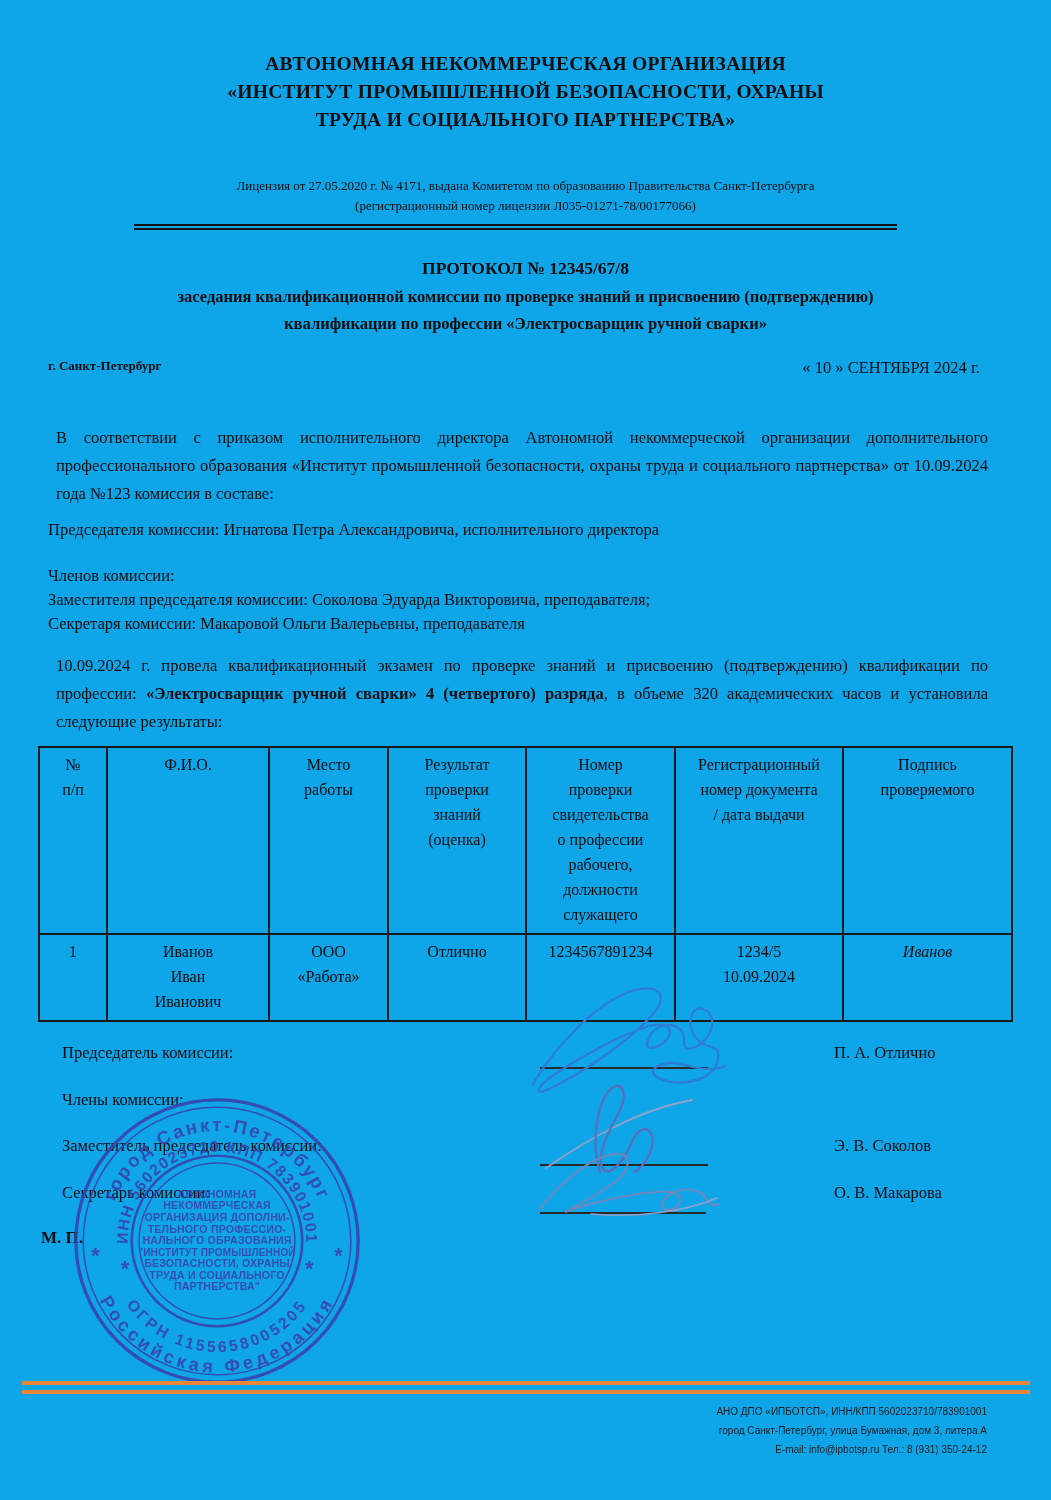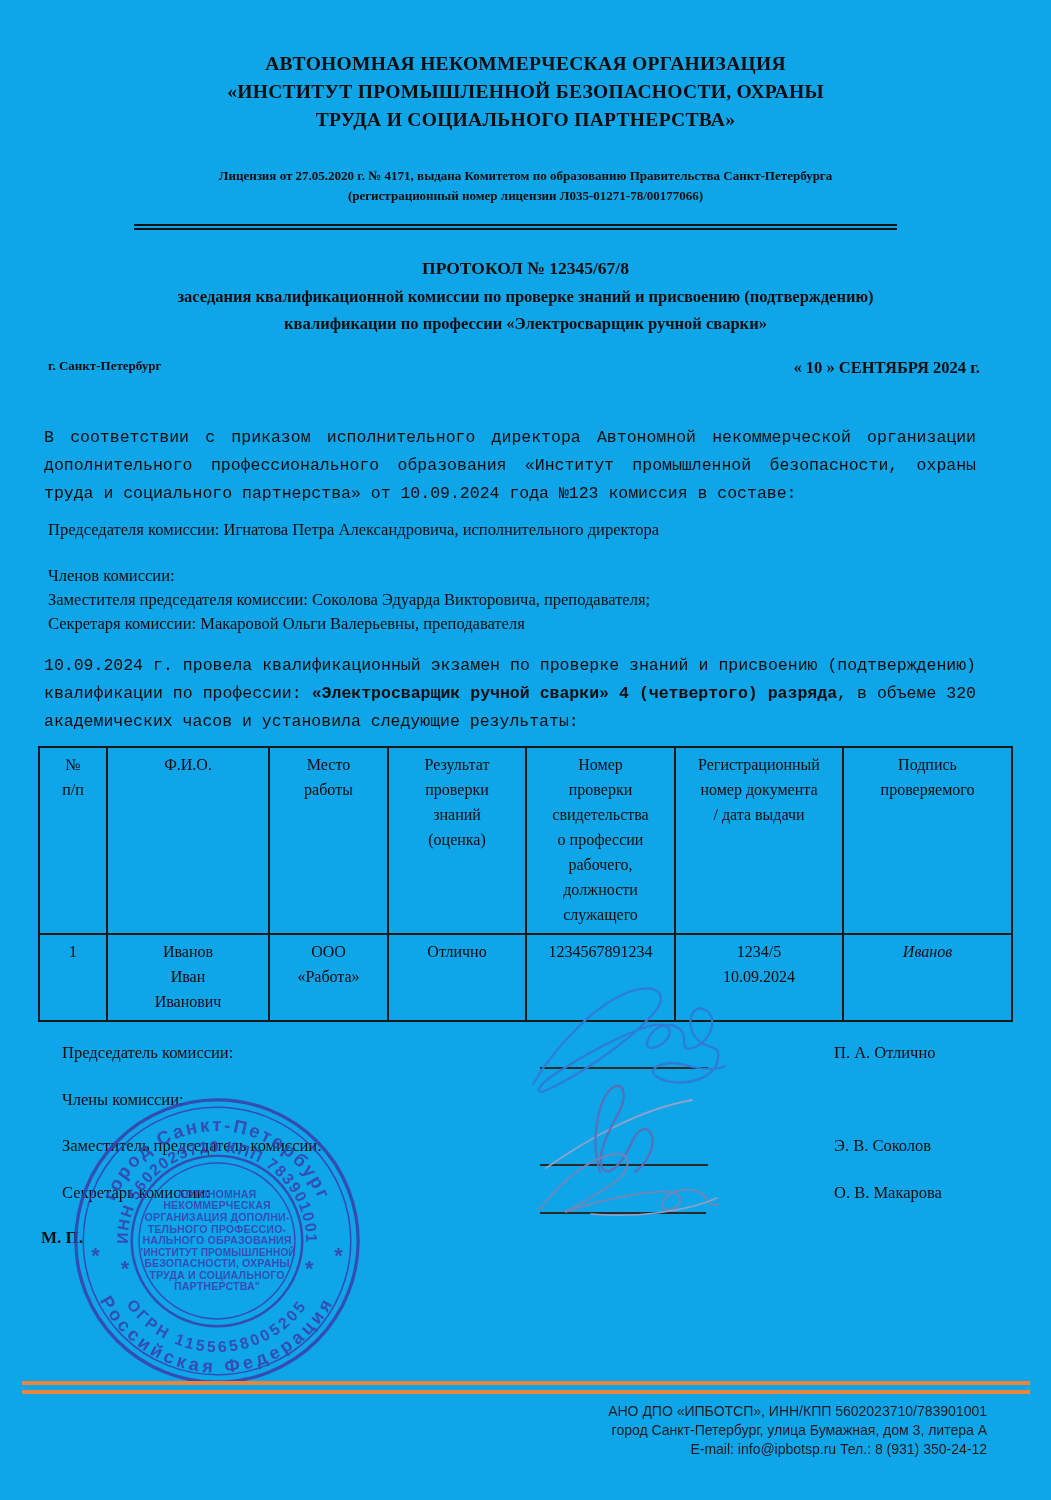--- a/index.html
+++ b/index.html
@@ -1,28 +1,28 @@
 <!DOCTYPE html>
 <html><head>
 <meta charset="utf-8">
 <style>
   html,body{margin:0;padding:0;background:#ffffff;}
   .page{position:relative;width:1051px;height:1500px;background:#0ea5e9;overflow:hidden;
         font-family:"Liberation Serif","DejaVu Serif",serif;color:#0d0d0d;}
   .abs{position:absolute;}
   .center{text-align:center;}
   .org{top:50px;left:0;width:1051px;font-weight:bold;font-size:19.5px;line-height:28px;letter-spacing:.3px;}
-  .license{top:166px;left:0;width:1051px;font-weight:bold;font-size:13px;line-height:19.5px;}
+  .license{top:176px;left:0;width:1051px;font-weight:normal;font-size:13px;line-height:19.5px;}
   .rule{top:224px;left:134px;width:763px;height:2px;border-top:2px solid #111;border-bottom:2px solid #111;}
   .protocol{top:258px;left:0;width:1051px;font-weight:bold;font-size:17.5px;}
   .sub1{top:287px;left:0;width:1051px;font-weight:bold;font-size:16.5px;}
   .sub2{top:314px;left:0;width:1051px;font-weight:bold;font-size:16.5px;}
   .city{top:358px;left:48px;font-weight:bold;font-size:13px;text-align:right;}
-  .date{top:358px;right:71px;font-weight:bold;font-size:16.5px;}
-  .para{left:44px;width:932px;font-size:16.5px;line-height:28px;text-align:justify;font-family:Liberation Mono, monospace;}
+  .date{top:358px;right:71px;font-weight:normal;font-size:16.5px;}
+  .para{left:56px;width:932px;font-size:16.5px;line-height:28px;text-align:justify;}
   .line{left:48px;width:932px;font-size:16.5px;line-height:24px;}
   .p1{top:424px;}
   .chair{top:518px;}
   .members{top:564px;}
   .deputy{top:588px;}
   .secretary{top:612px;}
   .p2{top:652px;}
   table.results{position:absolute;top:746px;left:38px;width:973px;border-collapse:collapse;table-layout:fixed;}
   table.results th,table.results td{border:2px solid #1a1a1a;vertical-align:top;
       font-size:16px;line-height:25px;font-weight:normal;text-align:center;
@@ -44,21 +44,21 @@
   .name{font-size:16.5px;left:834px;}
   .n1{top:1043px;}
   .n2{top:1136px;}
   .n3{top:1183px;}
   .sigsvg{z-index:3;}
   .stampwrap{top:1094px;left:70px;width:294px;height:294px;z-index:4;opacity:.88;}
   .bar{left:22px;width:1008px;height:4px;z-index:5;}
   .bar1{top:1381px;}
   .bar2{top:1390px;}
   .footertext{top:1402px;right:64px;width:560px;text-align:right;z-index:2;
-      font-family:"Liberation Sans","DejaVu Sans",sans-serif;font-size:14px;line-height:19px;color:#1c1c1c;}
+      font-family:"Liberation Sans","DejaVu Sans",sans-serif;font-size:10px;line-height:19px;color:#1c1c1c;}
 </style>
 </head>
 <body>
 
 <div class="page">
 
   <div class="abs org center">
     <div>АВТОНОМНАЯ НЕКОММЕРЧЕСКАЯ ОРГАНИЗАЦИЯ</div>
     <div>«ИНСТИТУТ ПРОМЫШЛЕННОЙ БЕЗОПАСНОСТИ, ОХРАНЫ</div>
     <div>ТРУДА И СОЦИАЛЬНОГО ПАРТНЕРСТВА»</div>

